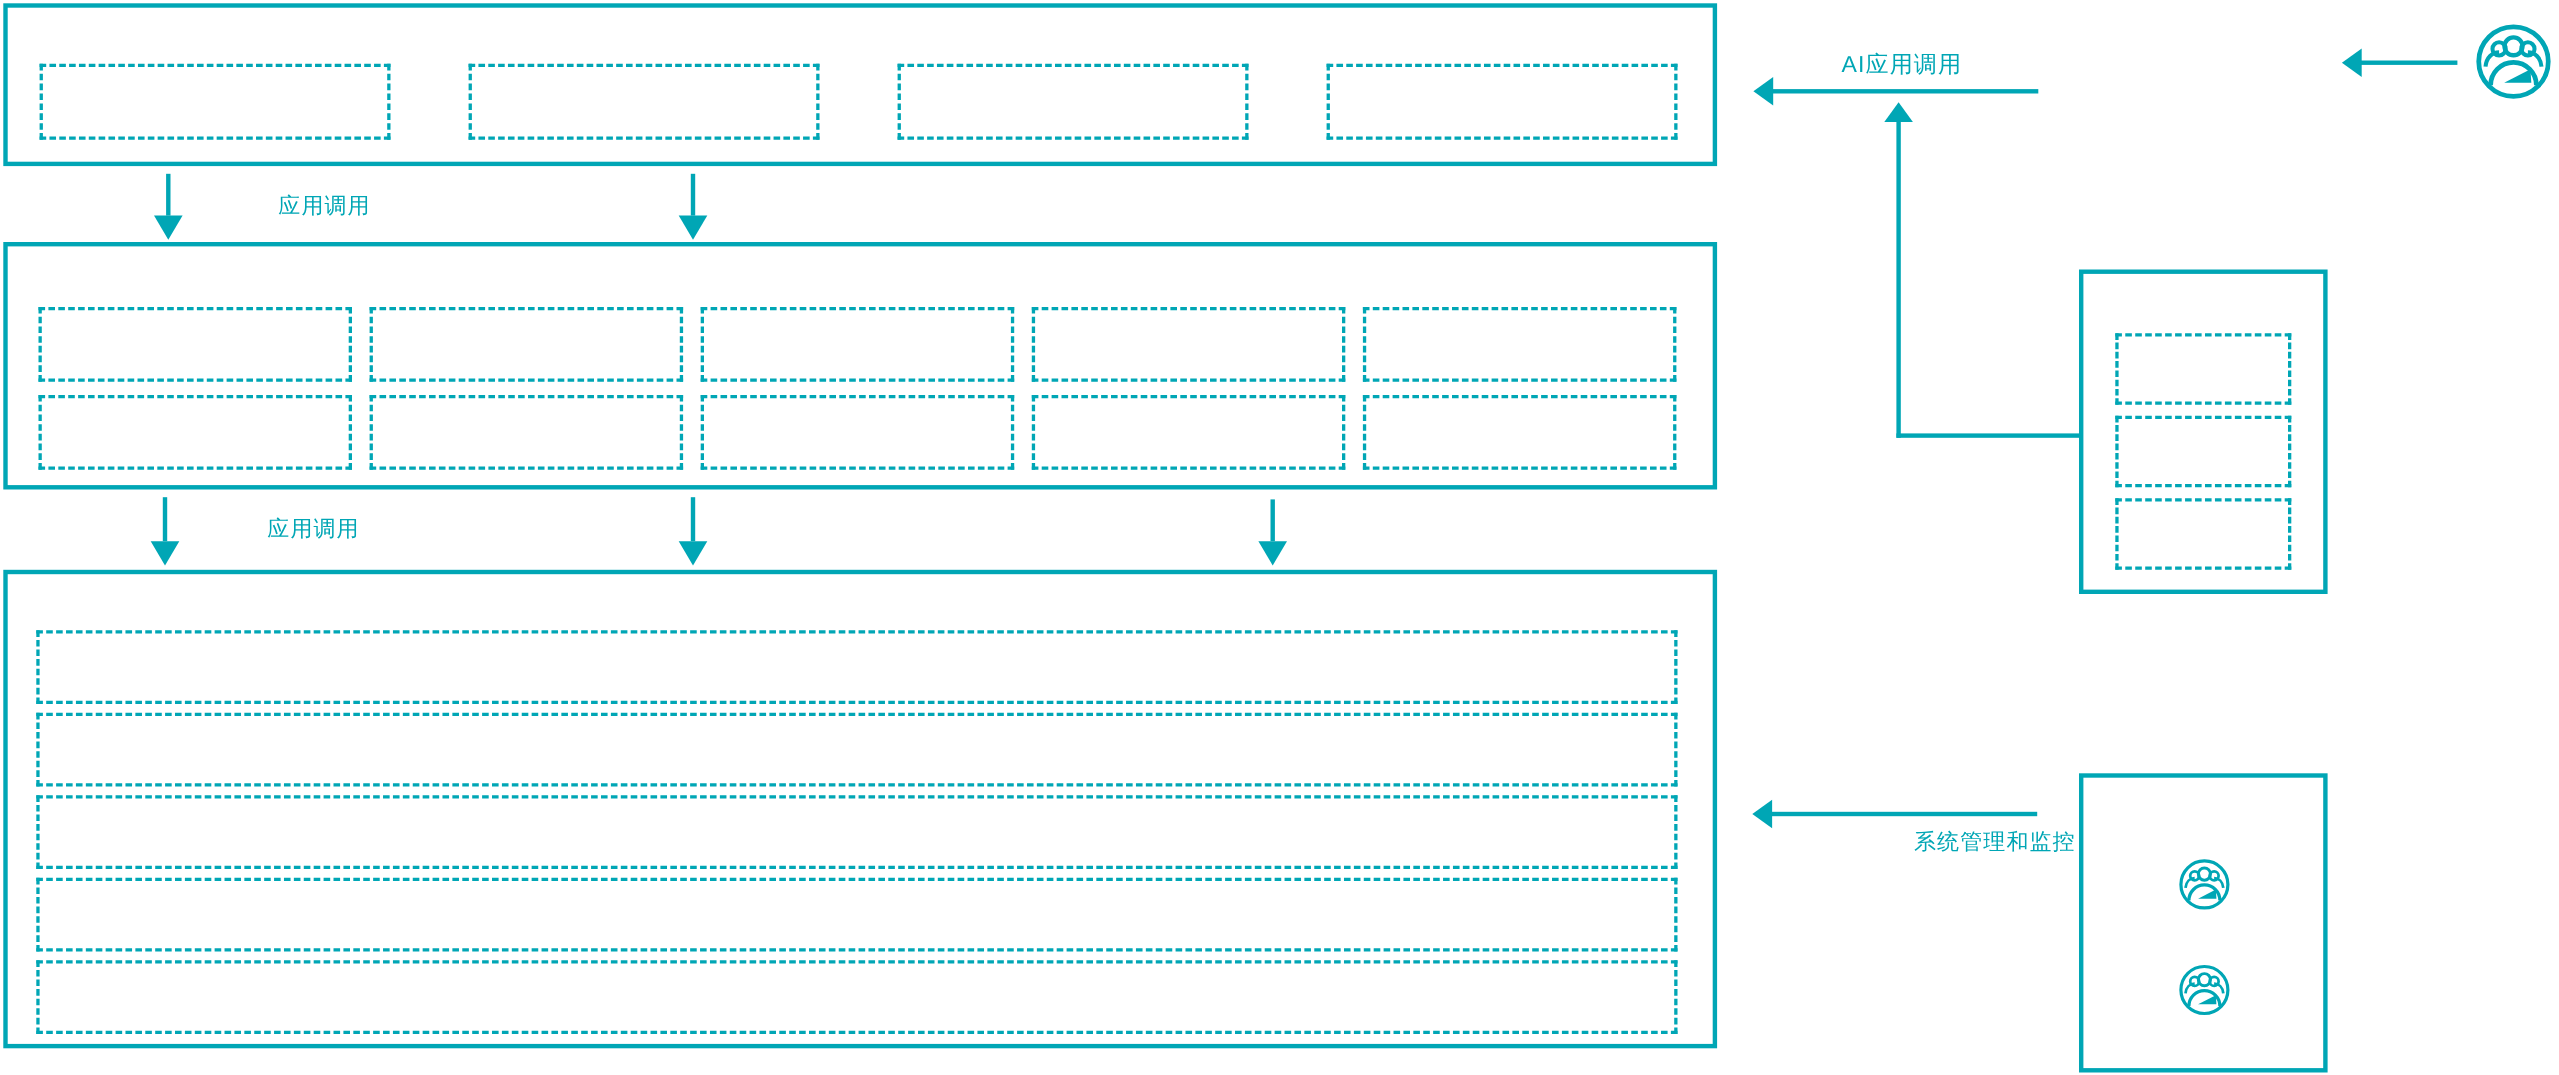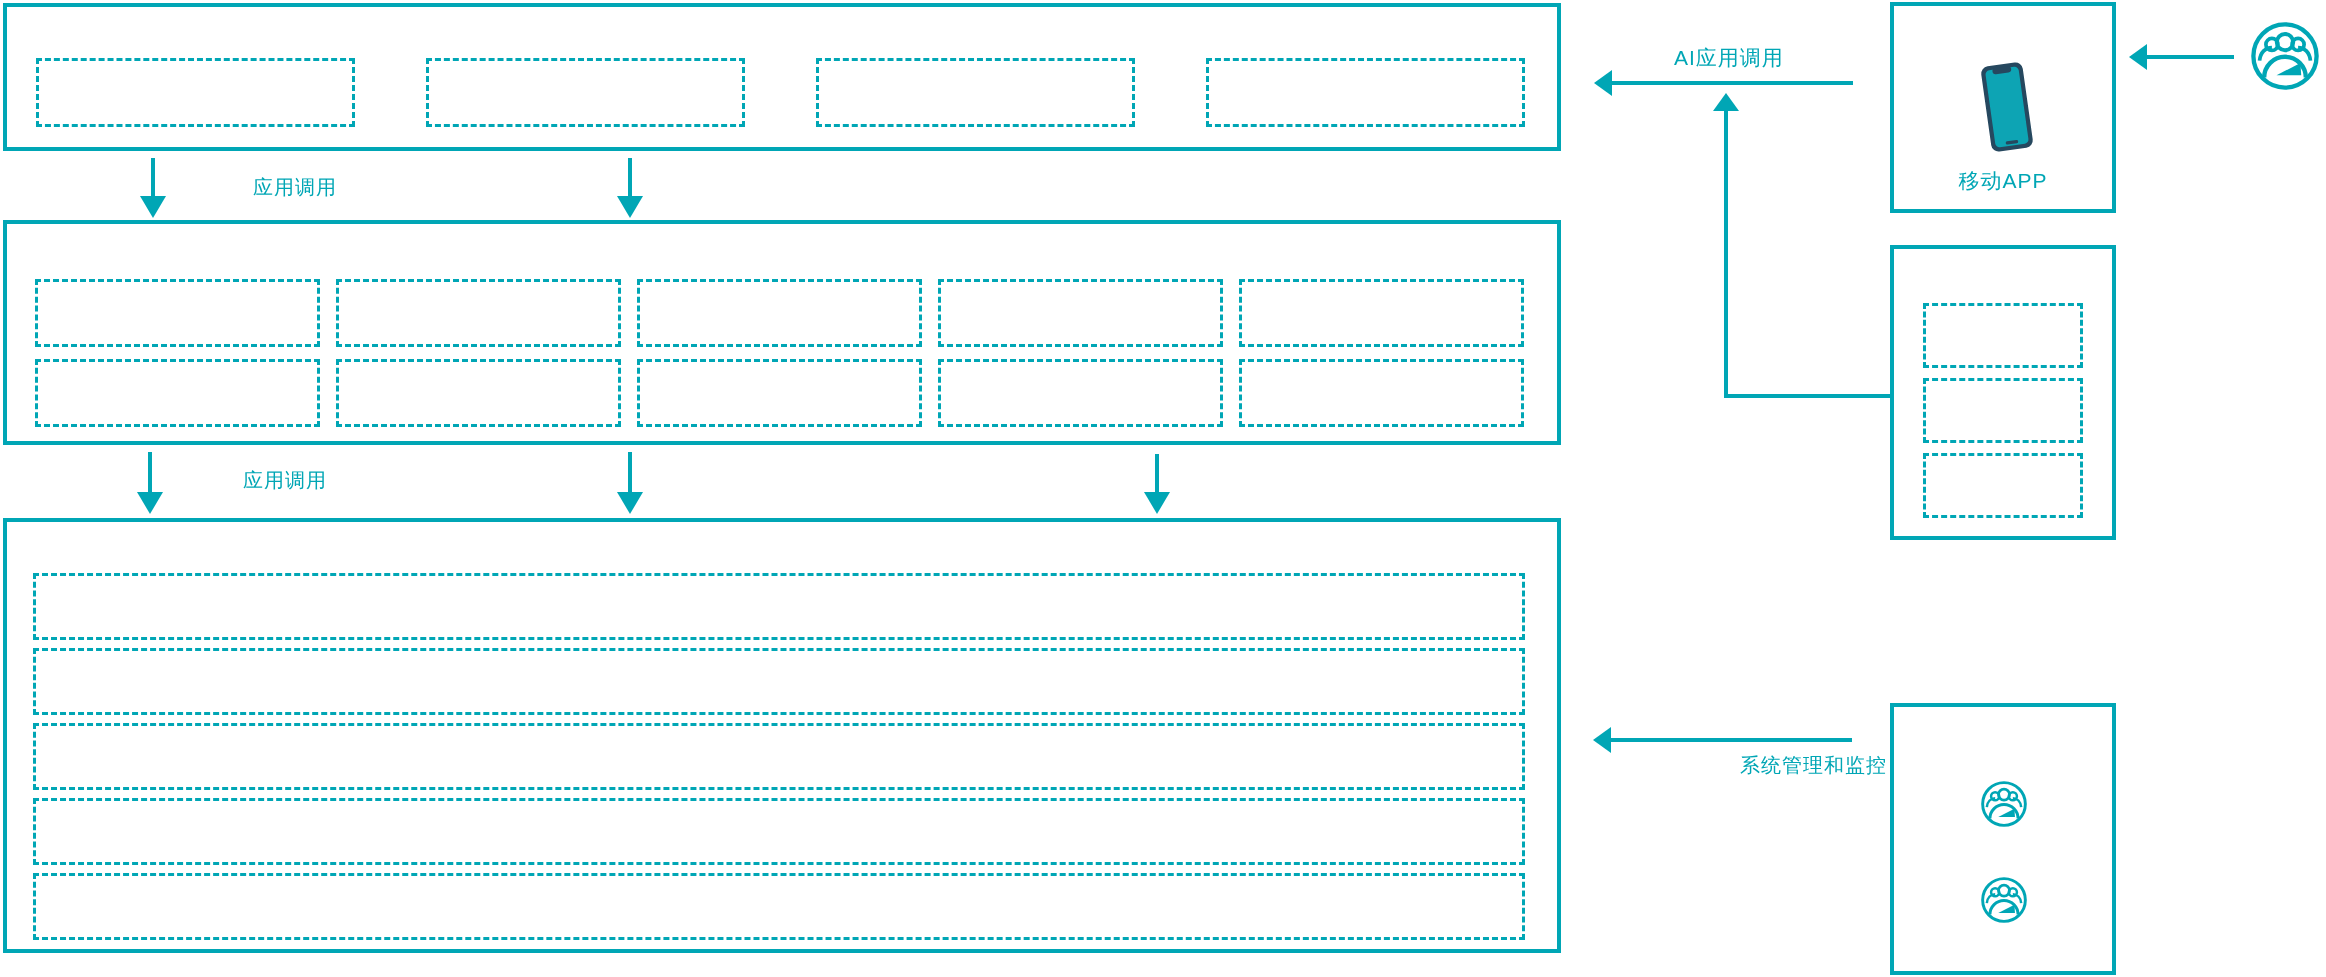--- a/index.html
+++ b/index.html
@@ -113,29 +113,20 @@
     </div>
 
   <div class="lbl" style="left:1674px;top:44px;font-size:21px">AI应用调用</div>
   <div class="shaft" style="left:1610px;top:81px;width:243px;height:4px"></div>
   <div class="head left" style="left:1594px;top:70px"></div>
 
   <div class="shaft" style="left:1724px;top:394px;width:166px;height:4px"></div>
   <div class="shaft" style="left:1724px;top:110px;width:4px;height:288px"></div>
   <div class="head up" style="left:1713px;top:93px"></div>
 
-  <div class="solid-box" style="left:1890px;top:2px;width:226px;height:211px">
-    <svg class="icon-abs" style="left:91px;top:57px;transform:rotate(-8deg)" width="44" height="88" viewBox="0 0 42 84">
-      <rect x="1" y="1" width="40" height="82" rx="7" fill="var(--phone-body)"></rect>
-      <rect x="5" y="5" width="32" height="74" rx="4" fill="var(--phone-screen)"></rect>
-      <rect x="12" y="3.5" width="18" height="6" rx="3" fill="var(--phone-body)"></rect>
-      <rect x="15" y="74.5" width="12" height="3" rx="1.5" fill="var(--phone-body)"></rect>
-    </svg>
-    <div class="lbl" style="left:0;right:0;bottom:14px;text-align:center;position:absolute;font-size:21px">移动APP</div>
-  </div>
 
   <div class="shaft" style="left:2146px;top:55px;width:88px;height:4px"></div>
   <div class="head left" style="left:2129px;top:44px"></div>
   <svg class="icon-abs" style="left:2248px;top:19px" width="74" height="74" viewBox="0 0 48 48">
       <use href="#users-glyph"></use>
     </svg>
 
   <div class="gateway-inner">
       <div class="slot"></div>
       <div class="slot"></div>

